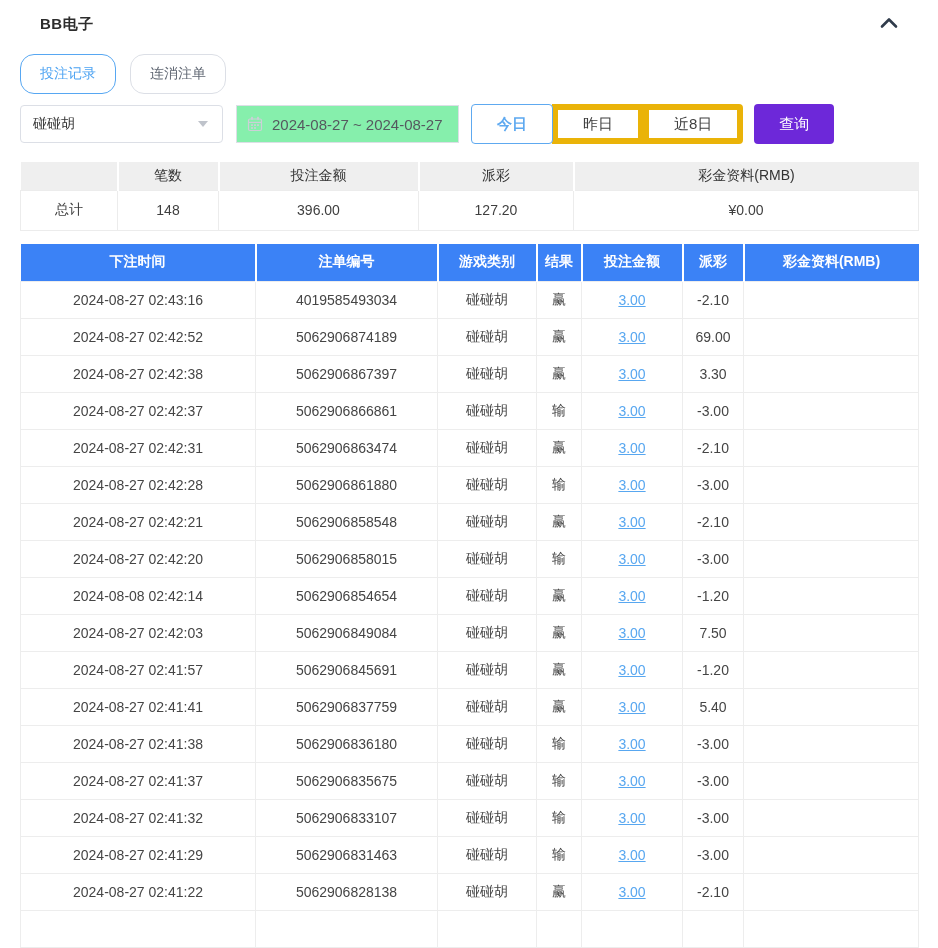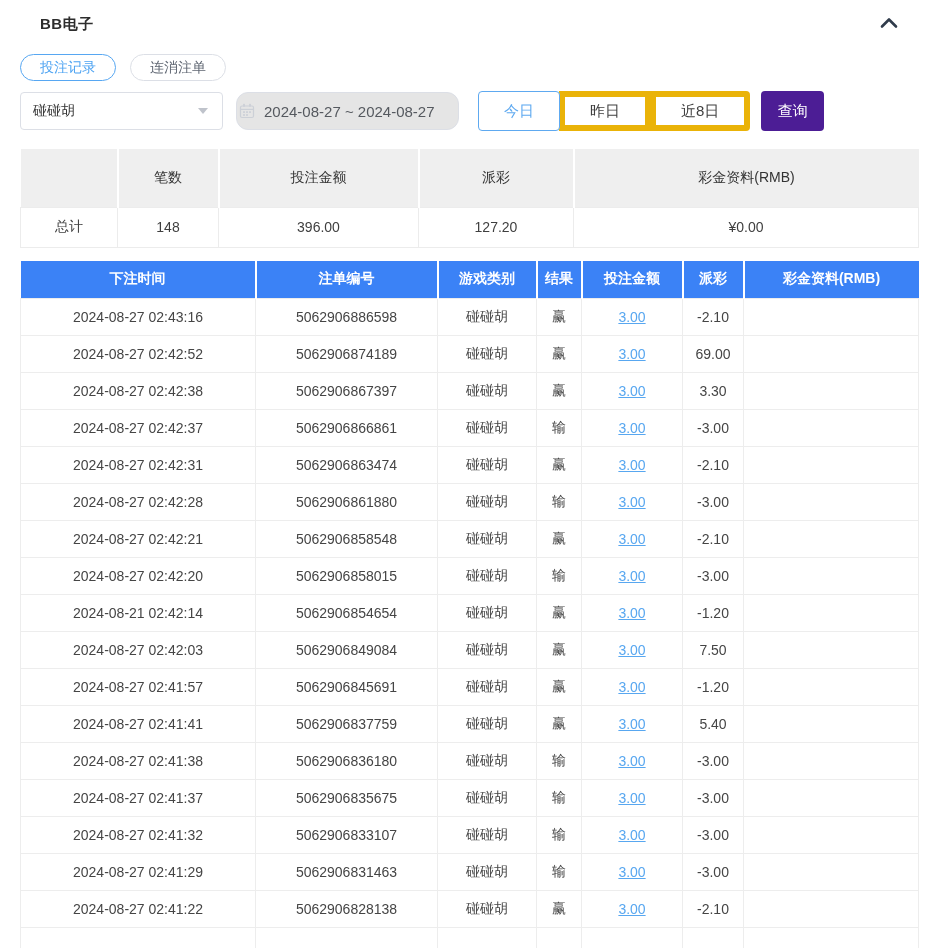--- a/index.html
+++ b/index.html
@@ -11,56 +11,56 @@
   .page { padding:12px 20px 0 20px; }
 
   
   .topbar { display:flex; justify-content:space-between; align-items:center; height:24px;margin-left:20px; }
   .page-title { font-size:15px; font-weight:bold; color:#2d2d2d; letter-spacing:.5px; }
   .collapse-btn { background:none; border:none; padding:2px 6px; cursor:pointer; margin-right:14px; }
 
   
   .tabs { margin-top:18px; display:flex; gap:14px; }
   .tab {
-    height:27px; padding:0 19px; border-radius:14px; border:1px solid #dcdfe6;
+    height:40px; padding:0 19px; border-radius:14px; border:1px solid #dcdfe6;
     background:#fff; font-size:14px; color:#5f6672; display:flex; align-items:center; cursor:pointer;
   }
   .tab.active { border-color:#57a7f2; color:#4da3f2; }
 
   
   .controls { margin-top:10px; display:flex; align-items:center; }
   .select-box {
     width:203px; height:38px; border:1px solid #dcdfe6; border-radius:4px;
     display:flex; align-items:center; justify-content:space-between;
     padding:0 14px 0 12px; font-size:14px; color:#333; cursor:pointer; background:#fff;
   }
   .caret-down { width:0; height:0; border-left:5px solid transparent; border-right:5px solid transparent; border-top:6px solid #bfc3cb; }
   .date-box {
-    margin-left:13px; width:223px; height:38px; border:1px solid #dcdfe6; border-radius:12px;
-    display:flex; align-items:center; gap:9px; padding:0 2px; font-size:15px; color:#55595f;
-    cursor:pointer; background:#e5e5e5;
+    margin-left:13px; width:223px; height:38px; border:1px solid #dcdfe6; border-radius:0;
+    display:flex; align-items:center; gap:9px; padding:0 10px; font-size:15px; color:#55595f;
+    cursor:pointer; background:#86efac;
   }
   .seg { margin-left:12px; display:flex; }
   .seg-btn {
     height:40px; padding:0 25px; background:#fff; border:6px solid #eab308; margin-left:-1px;
     font-size:15px; color:#404040; display:flex; align-items:center; cursor:pointer; position:relative;
   }
-  .seg-btn:first-child { margin-left:7px; border-radius:4px 0 0 4px; }
+  .seg-btn:first-child { margin-left:0; border-radius:4px 0 0 4px;font-weight:bold; }
   .seg-btn:last-child { border-radius:0 4px 4px 0; }
   .seg-btn.active { border:1px solid #5ea9f0; color:#5ea9f0; z-index:2; border-radius:4px; }
   .query-btn {
-    margin-left:11px; width:63px; height:40px; background:#4c1d95; border:none; border-radius:4px;
+    margin-left:11px; width:80px; height:40px; background:#6d28d9; border:none; border-radius:4px;
     color:#fff; font-size:15px; cursor:pointer;
   }
 
   
   table { border-collapse:collapse; table-layout:fixed; width:898px; }
   .summary-table { margin-top:18px; font-size:14px; }
   .summary-table th {
-    background:#efefef; height:58px; font-weight:normal; color:#333;
+    background:#efefef; height:28px; font-weight:normal; color:#333;
     border-right:2px solid #fff; text-align:center;
   }
   .summary-table th:last-child { border-right:none; }
   .summary-table td { height:40px; text-align:center; color:#3f3f3f; border:1px solid #ececec; background:#fff; }
 
   
   .bet-table { margin-top:13px; font-size:14px; }
   .bet-table thead th {
     background:#3b82f6; color:#fff; font-weight:bold; height:38px;
     border-right:2px solid #fff; text-align:center; font-size:14px;
@@ -178,21 +178,21 @@
         <th>游戏类别</th>
         <th>结果</th>
         <th>投注金额</th>
         <th>派彩</th>
         <th>彩金资料(RMB)</th>
       </tr>
     </thead>
     <tbody>
         <tr>
           <td>2024-08-27 02:43:16</td>
-          <td>5062906886598</td>
+          <td>4019585493034</td>
           <td>碰碰胡</td>
           <td>赢</td>
           <td><a class="link">3.00</a></td>
           <td class="neg">-2.10</td>
           <td></td>
         </tr>
         <tr>
           <td>2024-08-27 02:42:52</td>
           <td>5062906874189</td>
           <td>碰碰胡</td>
@@ -249,21 +249,21 @@
         <tr>
           <td>2024-08-27 02:42:20</td>
           <td>5062906858015</td>
           <td>碰碰胡</td>
           <td>输</td>
           <td><a class="link">3.00</a></td>
           <td class="neg">-3.00</td>
           <td></td>
         </tr>
         <tr>
-          <td>2024-08-21 02:42:14</td>
+          <td>2024-08-08 02:42:14</td>
           <td>5062906854654</td>
           <td>碰碰胡</td>
           <td>赢</td>
           <td><a class="link">3.00</a></td>
           <td class="neg">-1.20</td>
           <td></td>
         </tr>
         <tr>
           <td>2024-08-27 02:42:03</td>
           <td>5062906849084</td>

